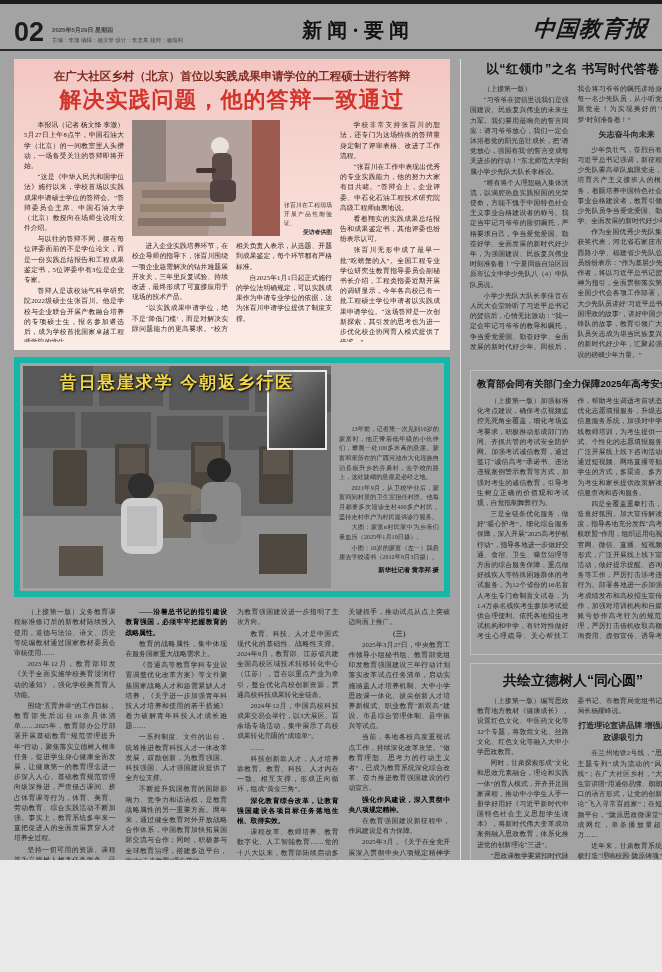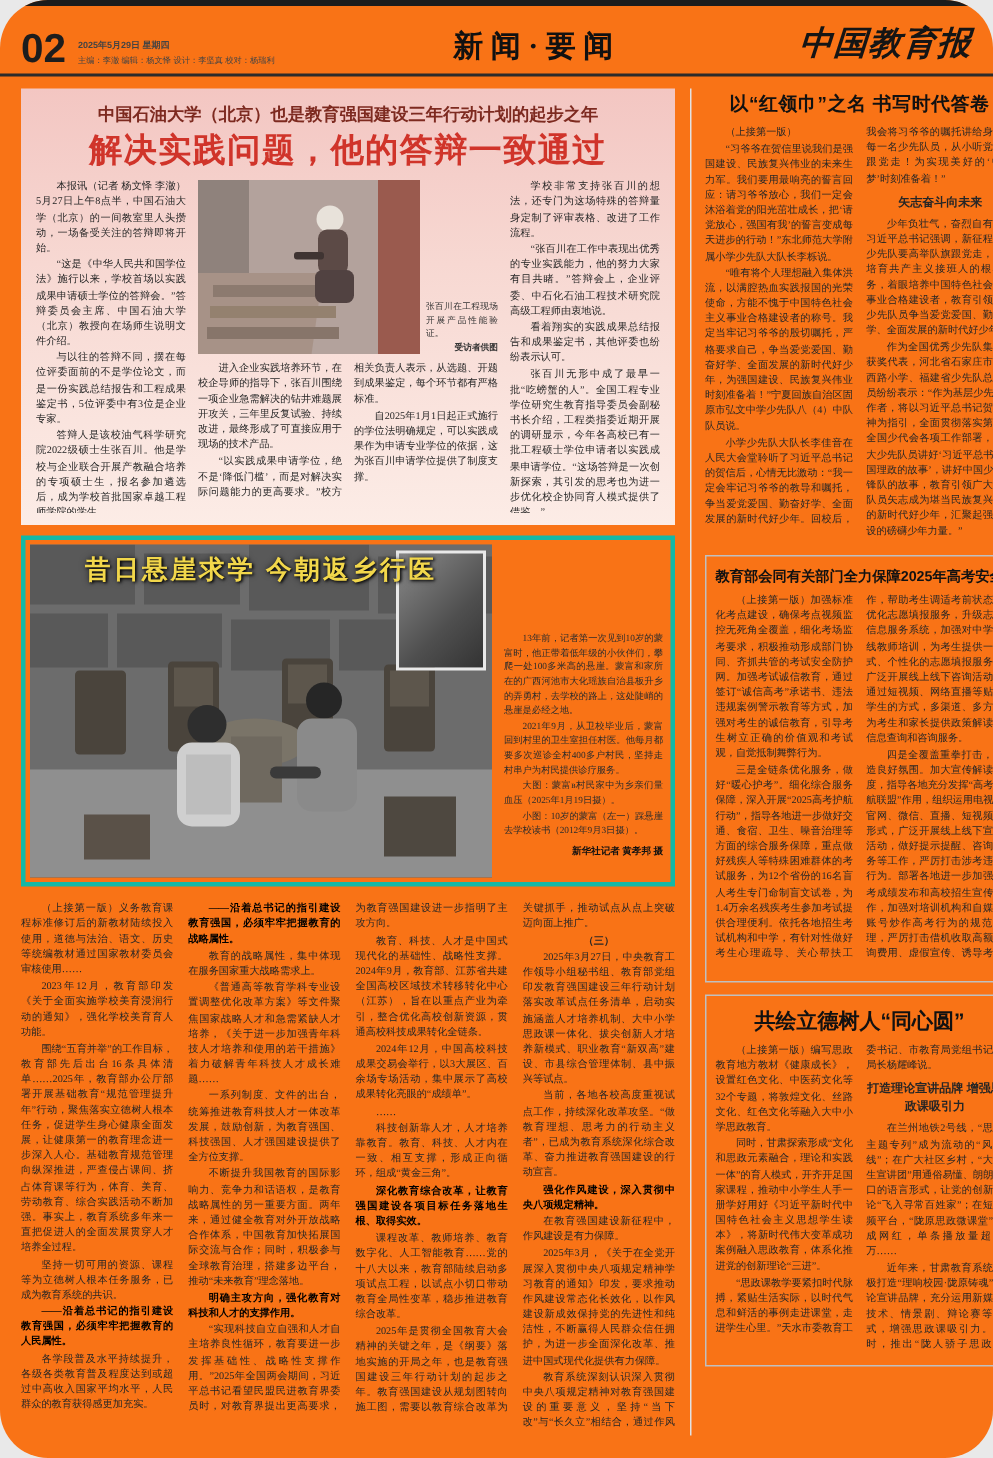--- a/index.html
+++ b/index.html
@@ -1,17 +1,17 @@
 <!DOCTYPE html>
 <html><head>
 <meta charset="utf-8">
 <style>
   html,body{margin:0;padding:0;background:#e9e9e9;}
-  .page{position:relative;width:662px;height:972px;background:#f97316;overflow:hidden;
-        font-family:"Liberation Serif",serif;color:#222;border-radius:32px;}
+  .page{position:relative;width:662px;height:860px;background:#a3a3a3;overflow:hidden;
+        font-family:"Liberation Serif",serif;color:#222;}
   .topbar{height:4px;background:#1c1c1c;}
   
   header{display:flex;align-items:flex-end;justify-content:space-between;
          padding:6px 14px 5px 14px;border-bottom:2px solid #2b2b2b;height:34px;}
   .h-left{display:flex;align-items:flex-end;gap:8px;}
   .pnum{font-family:"Liberation Sans",sans-serif;font-size:27px;font-weight:bold;line-height:.85;color:#1d1d1d;}
   .meta{font-family:"Liberation Sans",sans-serif;color:#444;}
   .meta .date{font-size:6px;font-weight:bold;margin-bottom:2px;}
   .meta .staff{font-size:5.5px;}
   .section{font-size:20px;font-weight:bold;letter-spacing:5px;color:#111;}
@@ -38,21 +38,21 @@
   .f-body{display:flex;gap:8px;height:222px;overflow:hidden;margin-top:8px;}
   .fcol{width:100px;flex:0 0 auto;overflow:hidden;}
   .fmid{flex:1;overflow:hidden;}
   .fimg-row{display:flex;gap:4px;height:116px;}
   .fphoto{width:148px;height:116px;flex:0 0 auto;overflow:hidden;background:#b4a5a0;}
   .fcap{flex:1;font-size:5.8px;line-height:1.5;display:flex;flex-direction:column;
         justify-content:flex-end;text-align:justify;color:#333;}
   .fcap b{text-align:right;display:block;}
   .fmid-text{column-count:2;column-gap:8px;height:98px;overflow:hidden;margin-top:5px;}
   
-  .story{margin:7px 0 0 0;border:3px solid #14b8a6;padding:3px;display:flex;gap:6px;}
+  .story{margin:7px 0 0 0;border:6px solid #14b8a6;padding:3px;display:flex;gap:6px;}
   .sphoto{position:relative;width:308px;height:222px;flex:0 0 auto;overflow:hidden;background:#6e6e6e;}
   .stitle{position:absolute;top:5px;left:0;right:0;text-align:center;z-index:3;
           font-family:"Liberation Sans",sans-serif;font-weight:bold;font-size:17px;
           letter-spacing:2px;color:#f2d74b;text-shadow:1px 1px 2px #000,0 0 4px rgba(0,0,0,.6);}
   .inset{position:absolute;top:4px;right:4px;width:56px;height:76px;z-index:2;
          border:2px solid #e9e9e9;background:linear-gradient(135deg,#8a8a8a 0%,#4f4f4f 60%,#333 100%);}
   .scap{flex:1;padding:58px 2px 2px 2px;display:flex;flex-direction:column;}
   .scap p{margin:0 0 1px 0;text-indent:2em;font-size:6.2px;line-height:1.55;text-align:justify;color:#2c2c2c;}
   .scredit{margin-top:3px;font-size:6.4px;font-weight:bold;text-align:right;color:#111;}
   
@@ -87,21 +87,21 @@
     </div>
     <div class="section">新闻·要闻</div>
     <div class="masthead">中国教育报</div>
   </header>
 
   <main>
 
     <section class="left">
 
       <article class="feature">
-        <div class="kicker">中国石油大学（北京）也是教育强国建设三年行动计划的起步之年</div>
+        <div class="kicker">在广大社区乡村（北京）首位以实践成果申请学位的工程硕士进行答辩</div>
         <h1 class="f-head">解决实践问题，他的答辩一致通过</h1>
         <div class="f-body">
           <div class="fcol bodytext">
               <p>本报讯（记者 杨文怿 李澈）5月27日上午8点半，中国石油大学（北京）的一间教室里人头攒动，一场备受关注的答辩即将开始。</p>
               <p>“这是《中华人民共和国学位法》施行以来，学校首场以实践成果申请硕士学位的答辩会。”答辩委员会主席、中国石油大学（北京）教授向在场师生说明文件介绍。</p>
               <p>与以往的答辩不同，摆在每位评委面前的不是学位论文，而是一份实践总结报告和工程成果鉴定书，5位评委中有3位是企业专家。</p>
               <p>答辩人是该校油气科学研究院2022级硕士生张百川。他是学校与企业联合开展产教融合培养的专项硕士生，报名参加遴选后，成为学校首批国家卓越工程师学院的学生。</p>
             </div>
           <div class="fmid">
             <div class="fimg-row">

